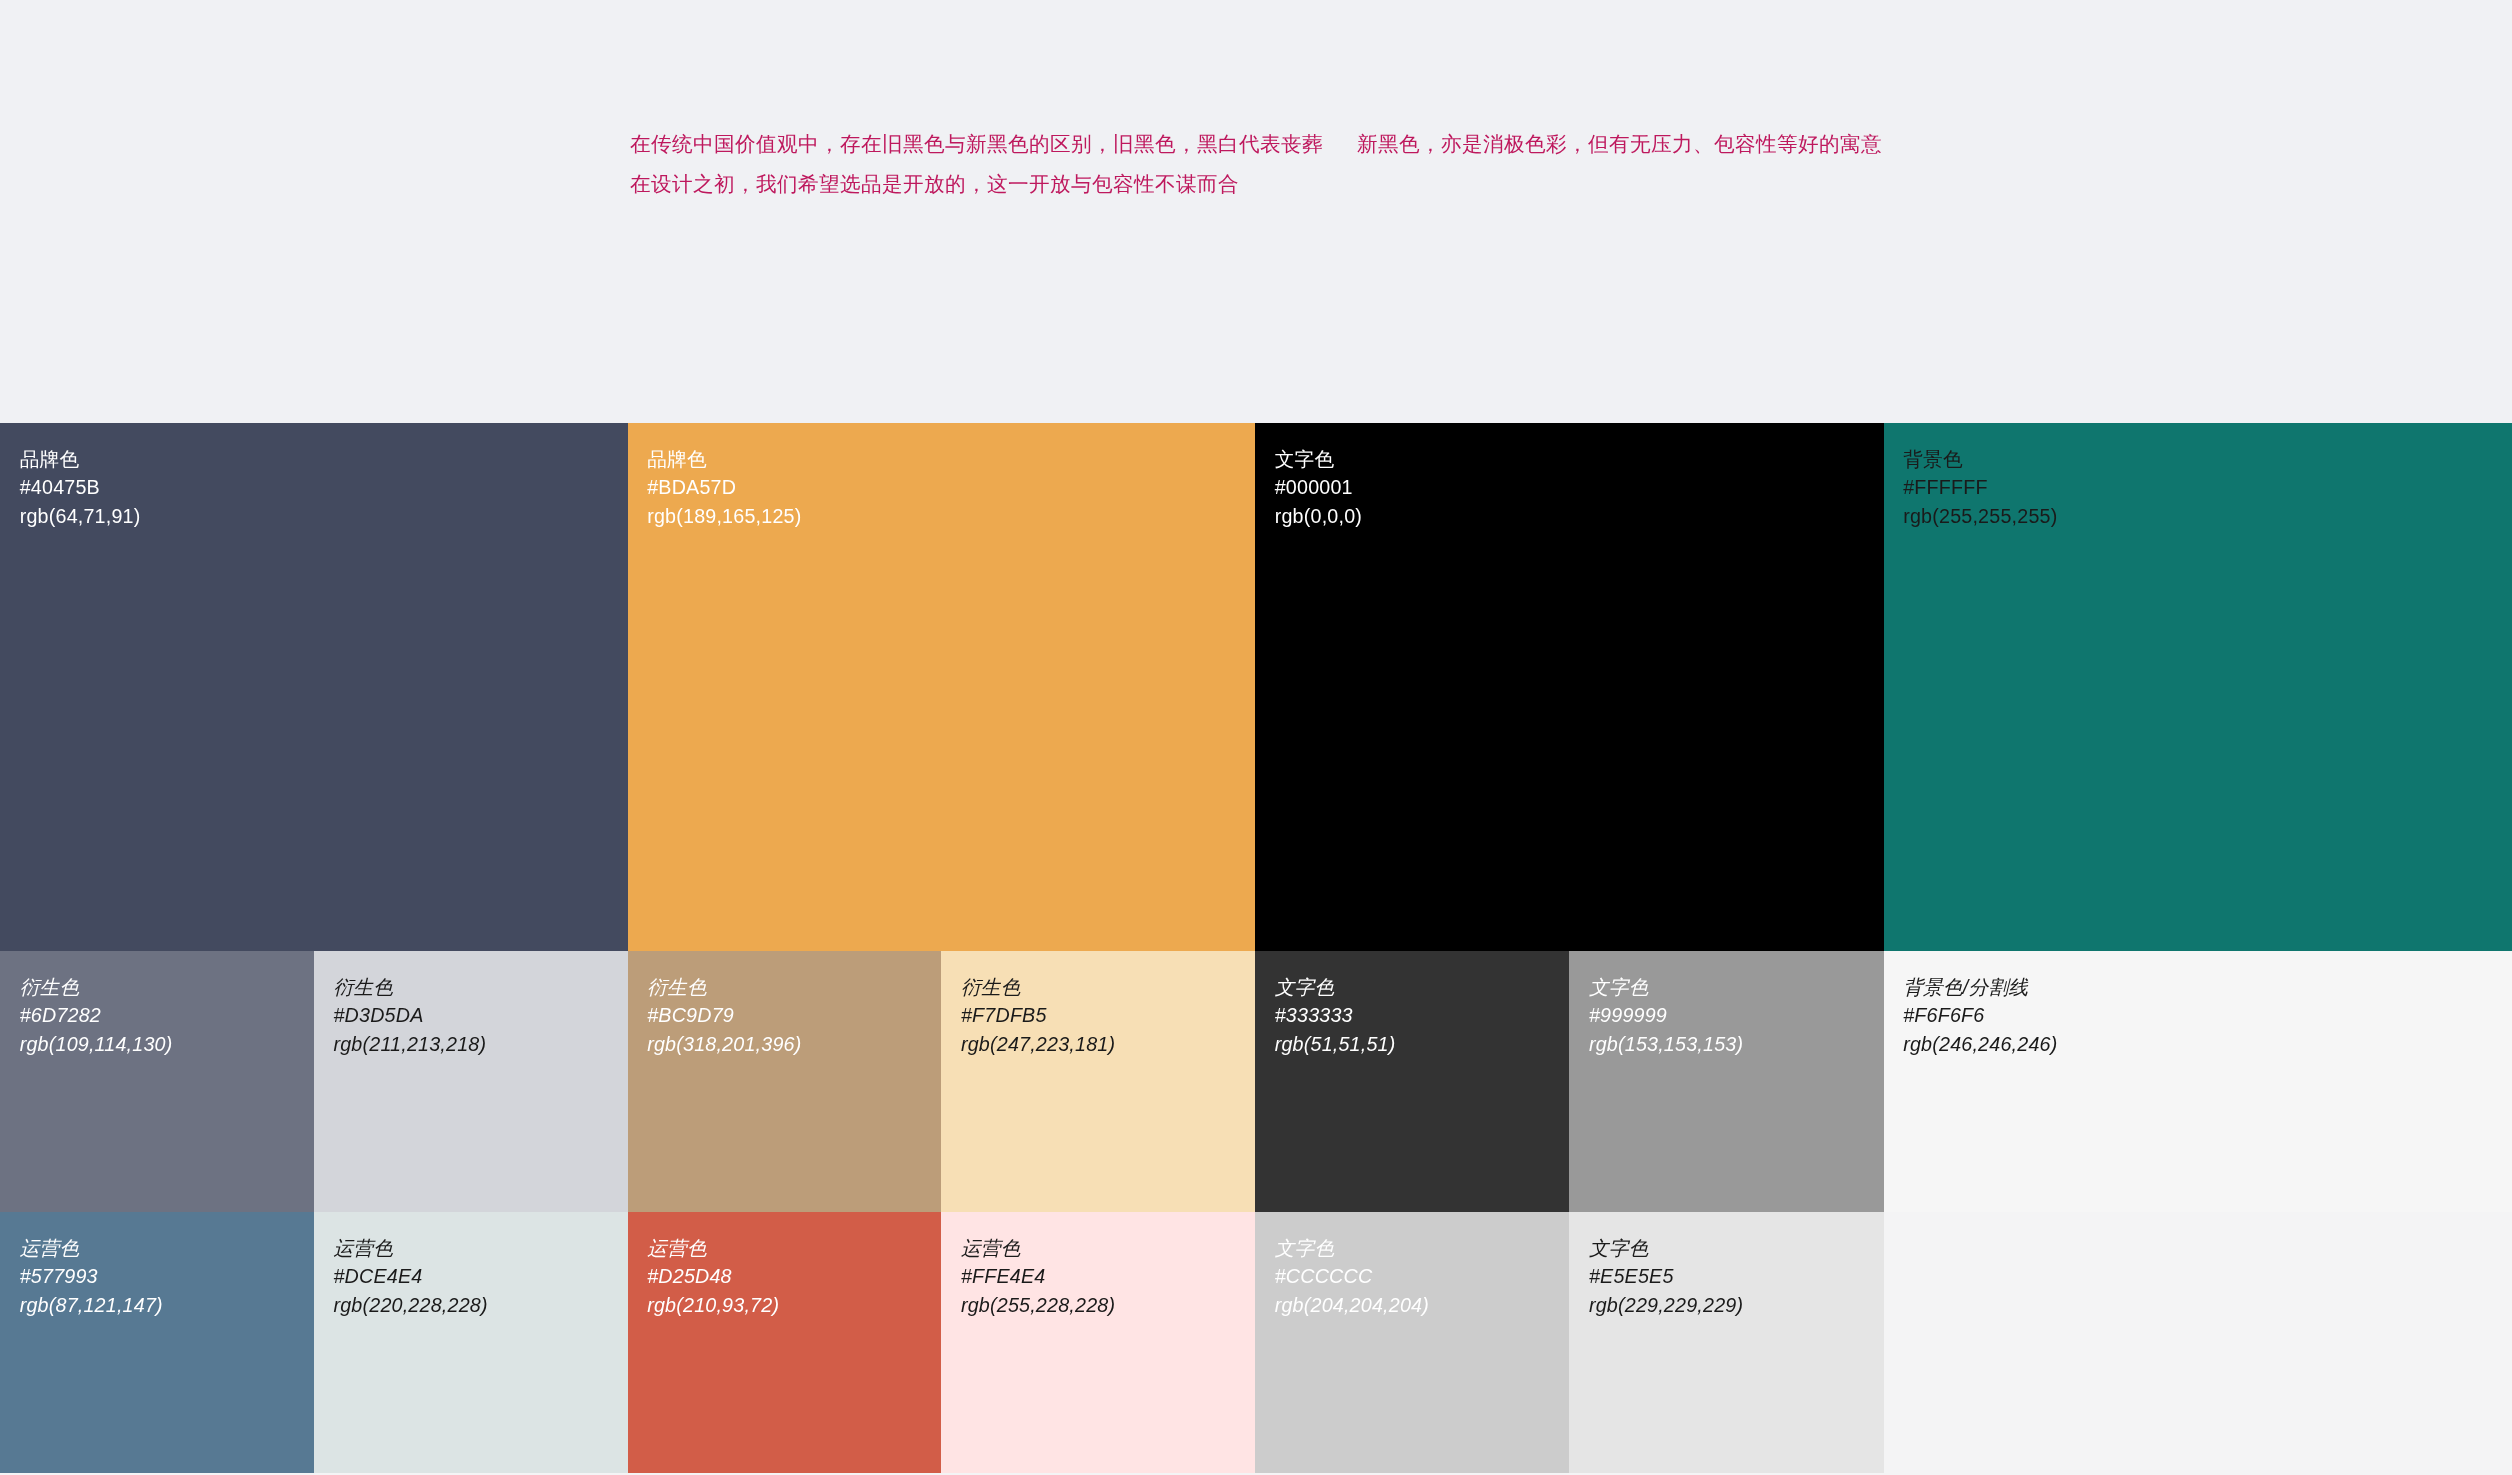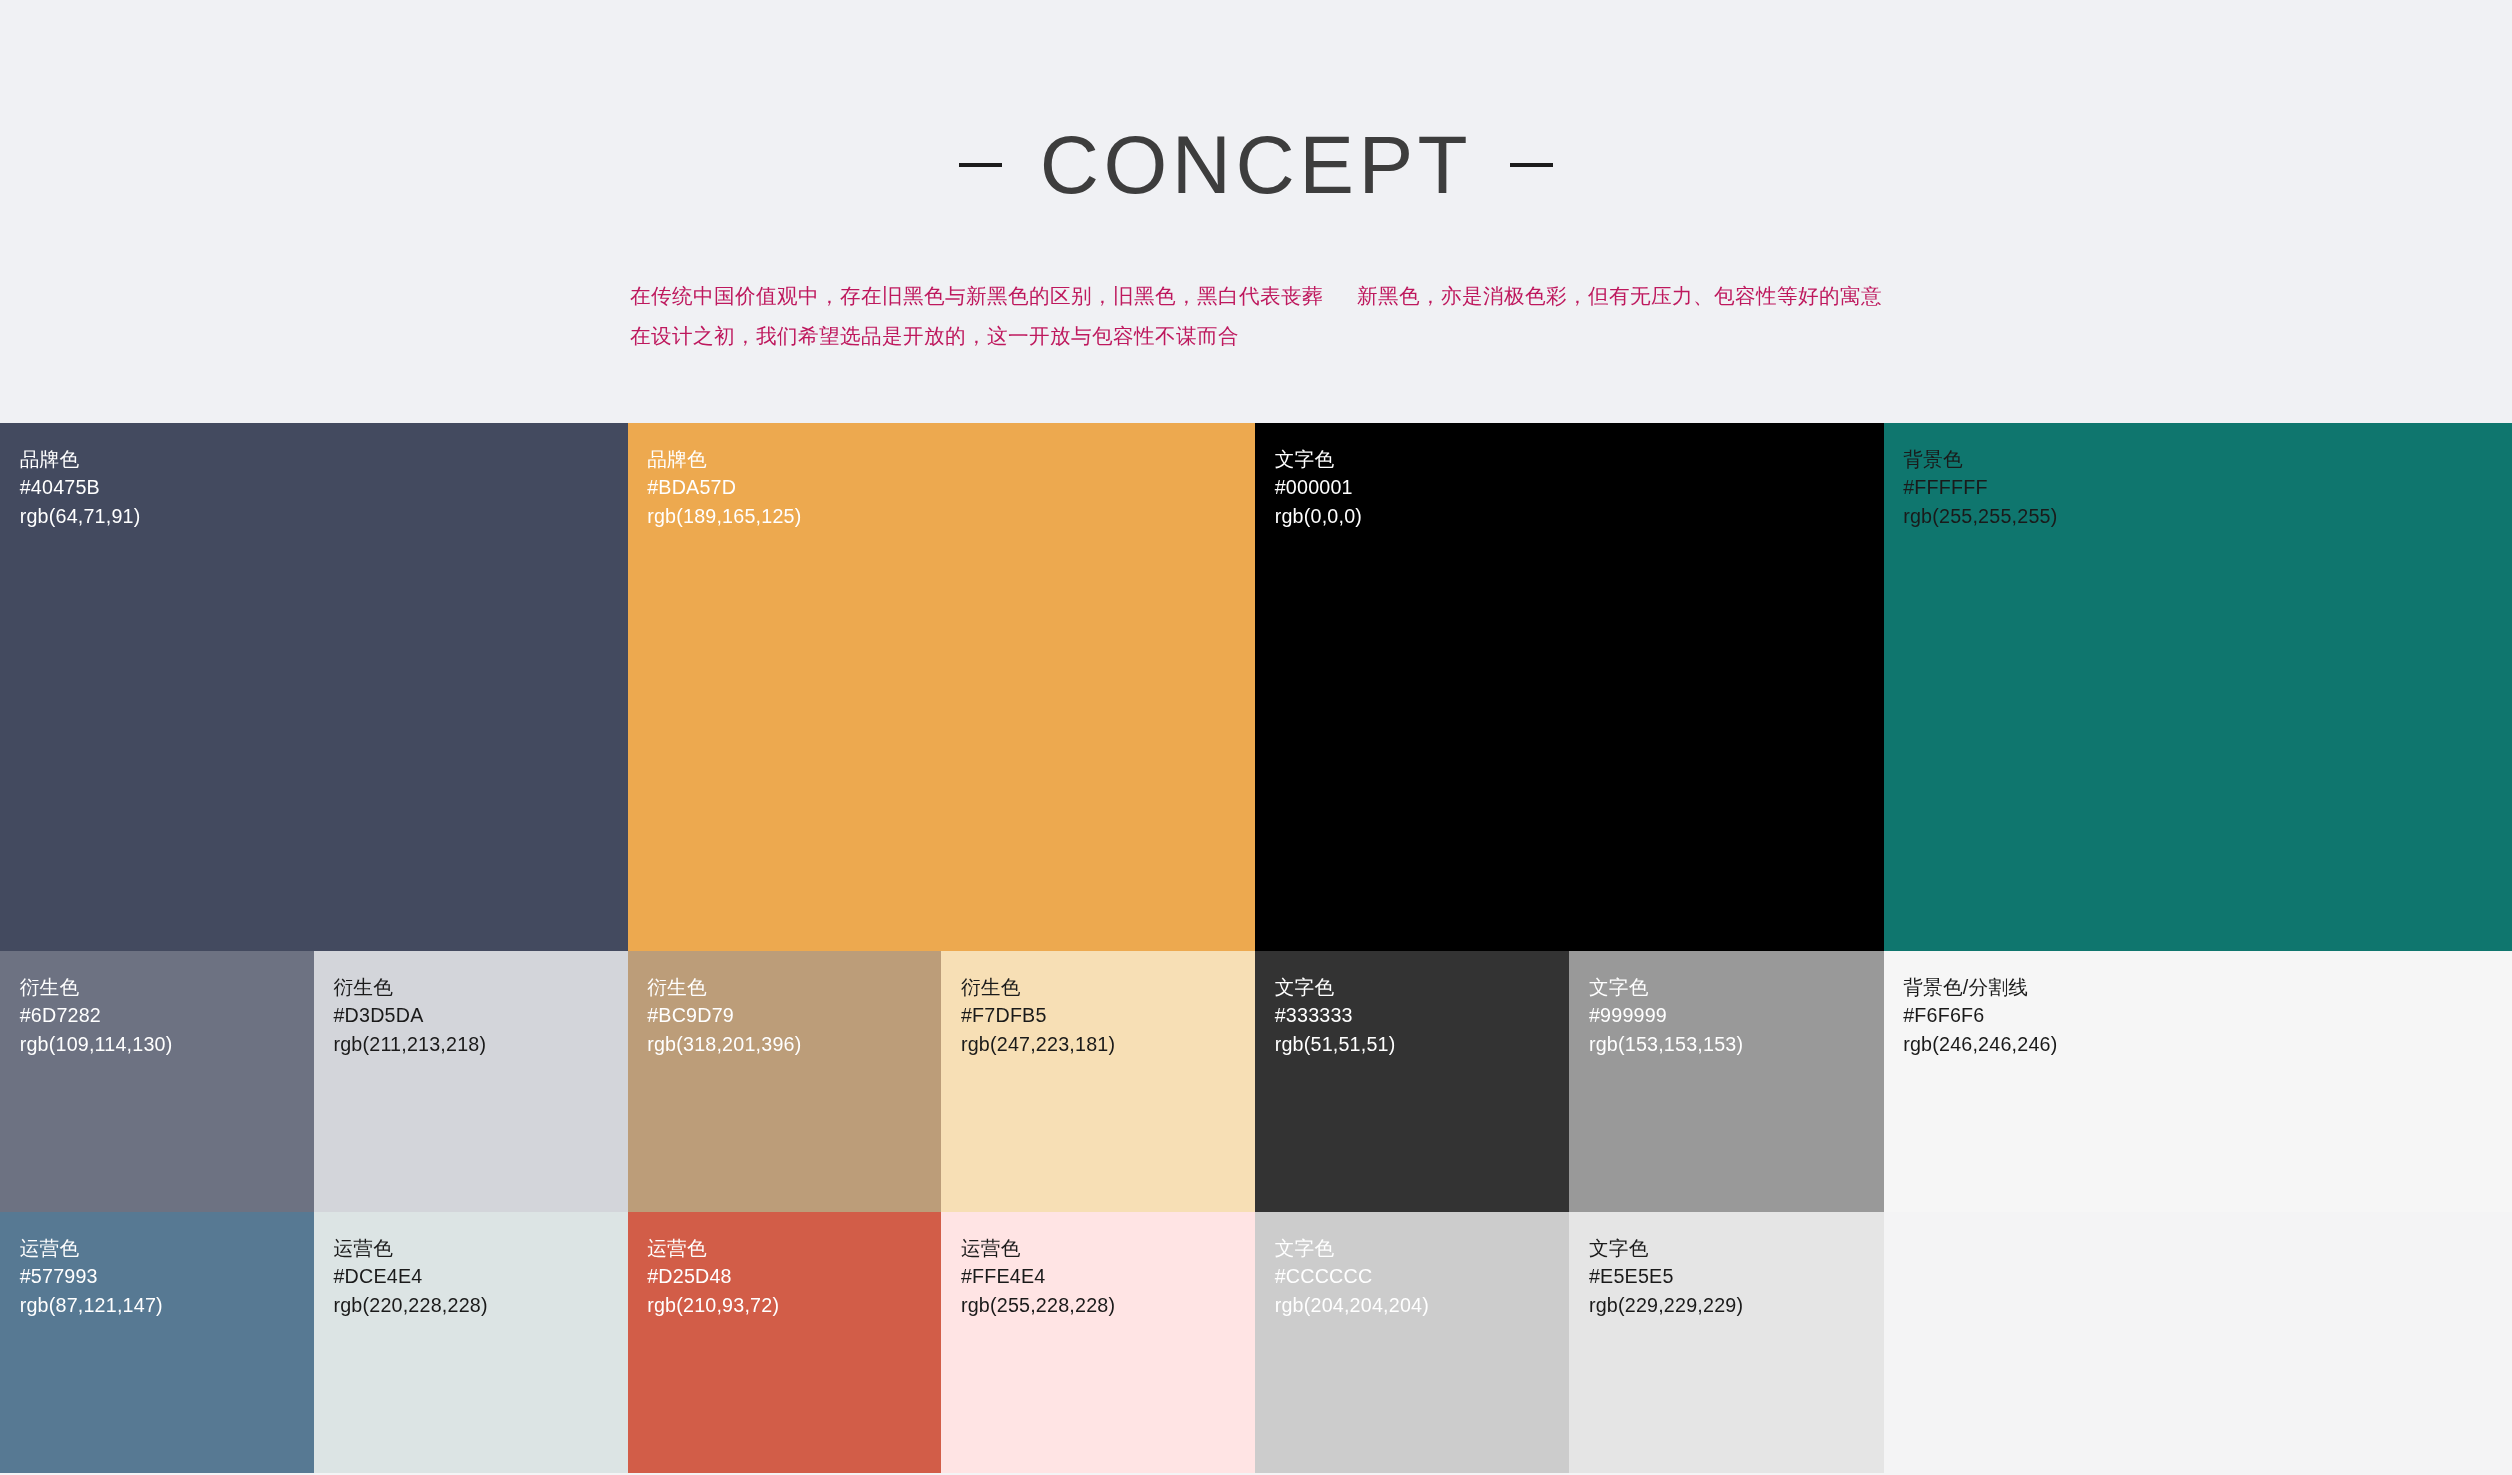--- a/index.html
+++ b/index.html
@@ -50,21 +50,21 @@
     letter-spacing:0.4px;
     white-space:nowrap;
     font-family:Liberation Serif, serif;
   }
   .subtitle .gap { display:inline-block; width:23px; }
 
   
   .grid { width:2512px; }
   .row { display:flex; width:100%; }
   .row-tall  { height:528px; }
-  .row-short { height:261px; }
+  .row-short { height:261px;font-style:italic; }
 
   .col {
     display:flex;
     flex-direction:row;
   }
   .col-1 { width:628px; }
   .col-2 { width:628px; }
   .col-3 { width:629px; }
   .col-4 { width:629px; }
 
@@ -92,25 +92,20 @@
 
   .on-dark  { color:#ffffff; }
   .on-light { color:#1a1a1a; }
   .on-muted { color:#ffffff; }
 </style>
 </head>
 <body>
 
 <div class="header">
 
-  <div class="title-row">
-    <span class="title-dash"></span>
-    <span class="title-text">CONCEPT</span>
-    <span class="title-dash"></span>
-  </div>
 
   <div class="subtitle">
     <div>
       <span>在传统中国价值观中，存在旧黑色与新黑色的区别，旧黑色，黑白代表丧葬</span>
       <span class="gap"></span>
       <span>新黑色，亦是消极色彩，但有无压力、包容性等好的寓意</span>
     </div>
     <div>在设计之初，我们希望选品是开放的，这一开放与包容性不谋而合</div>
   </div>
 

